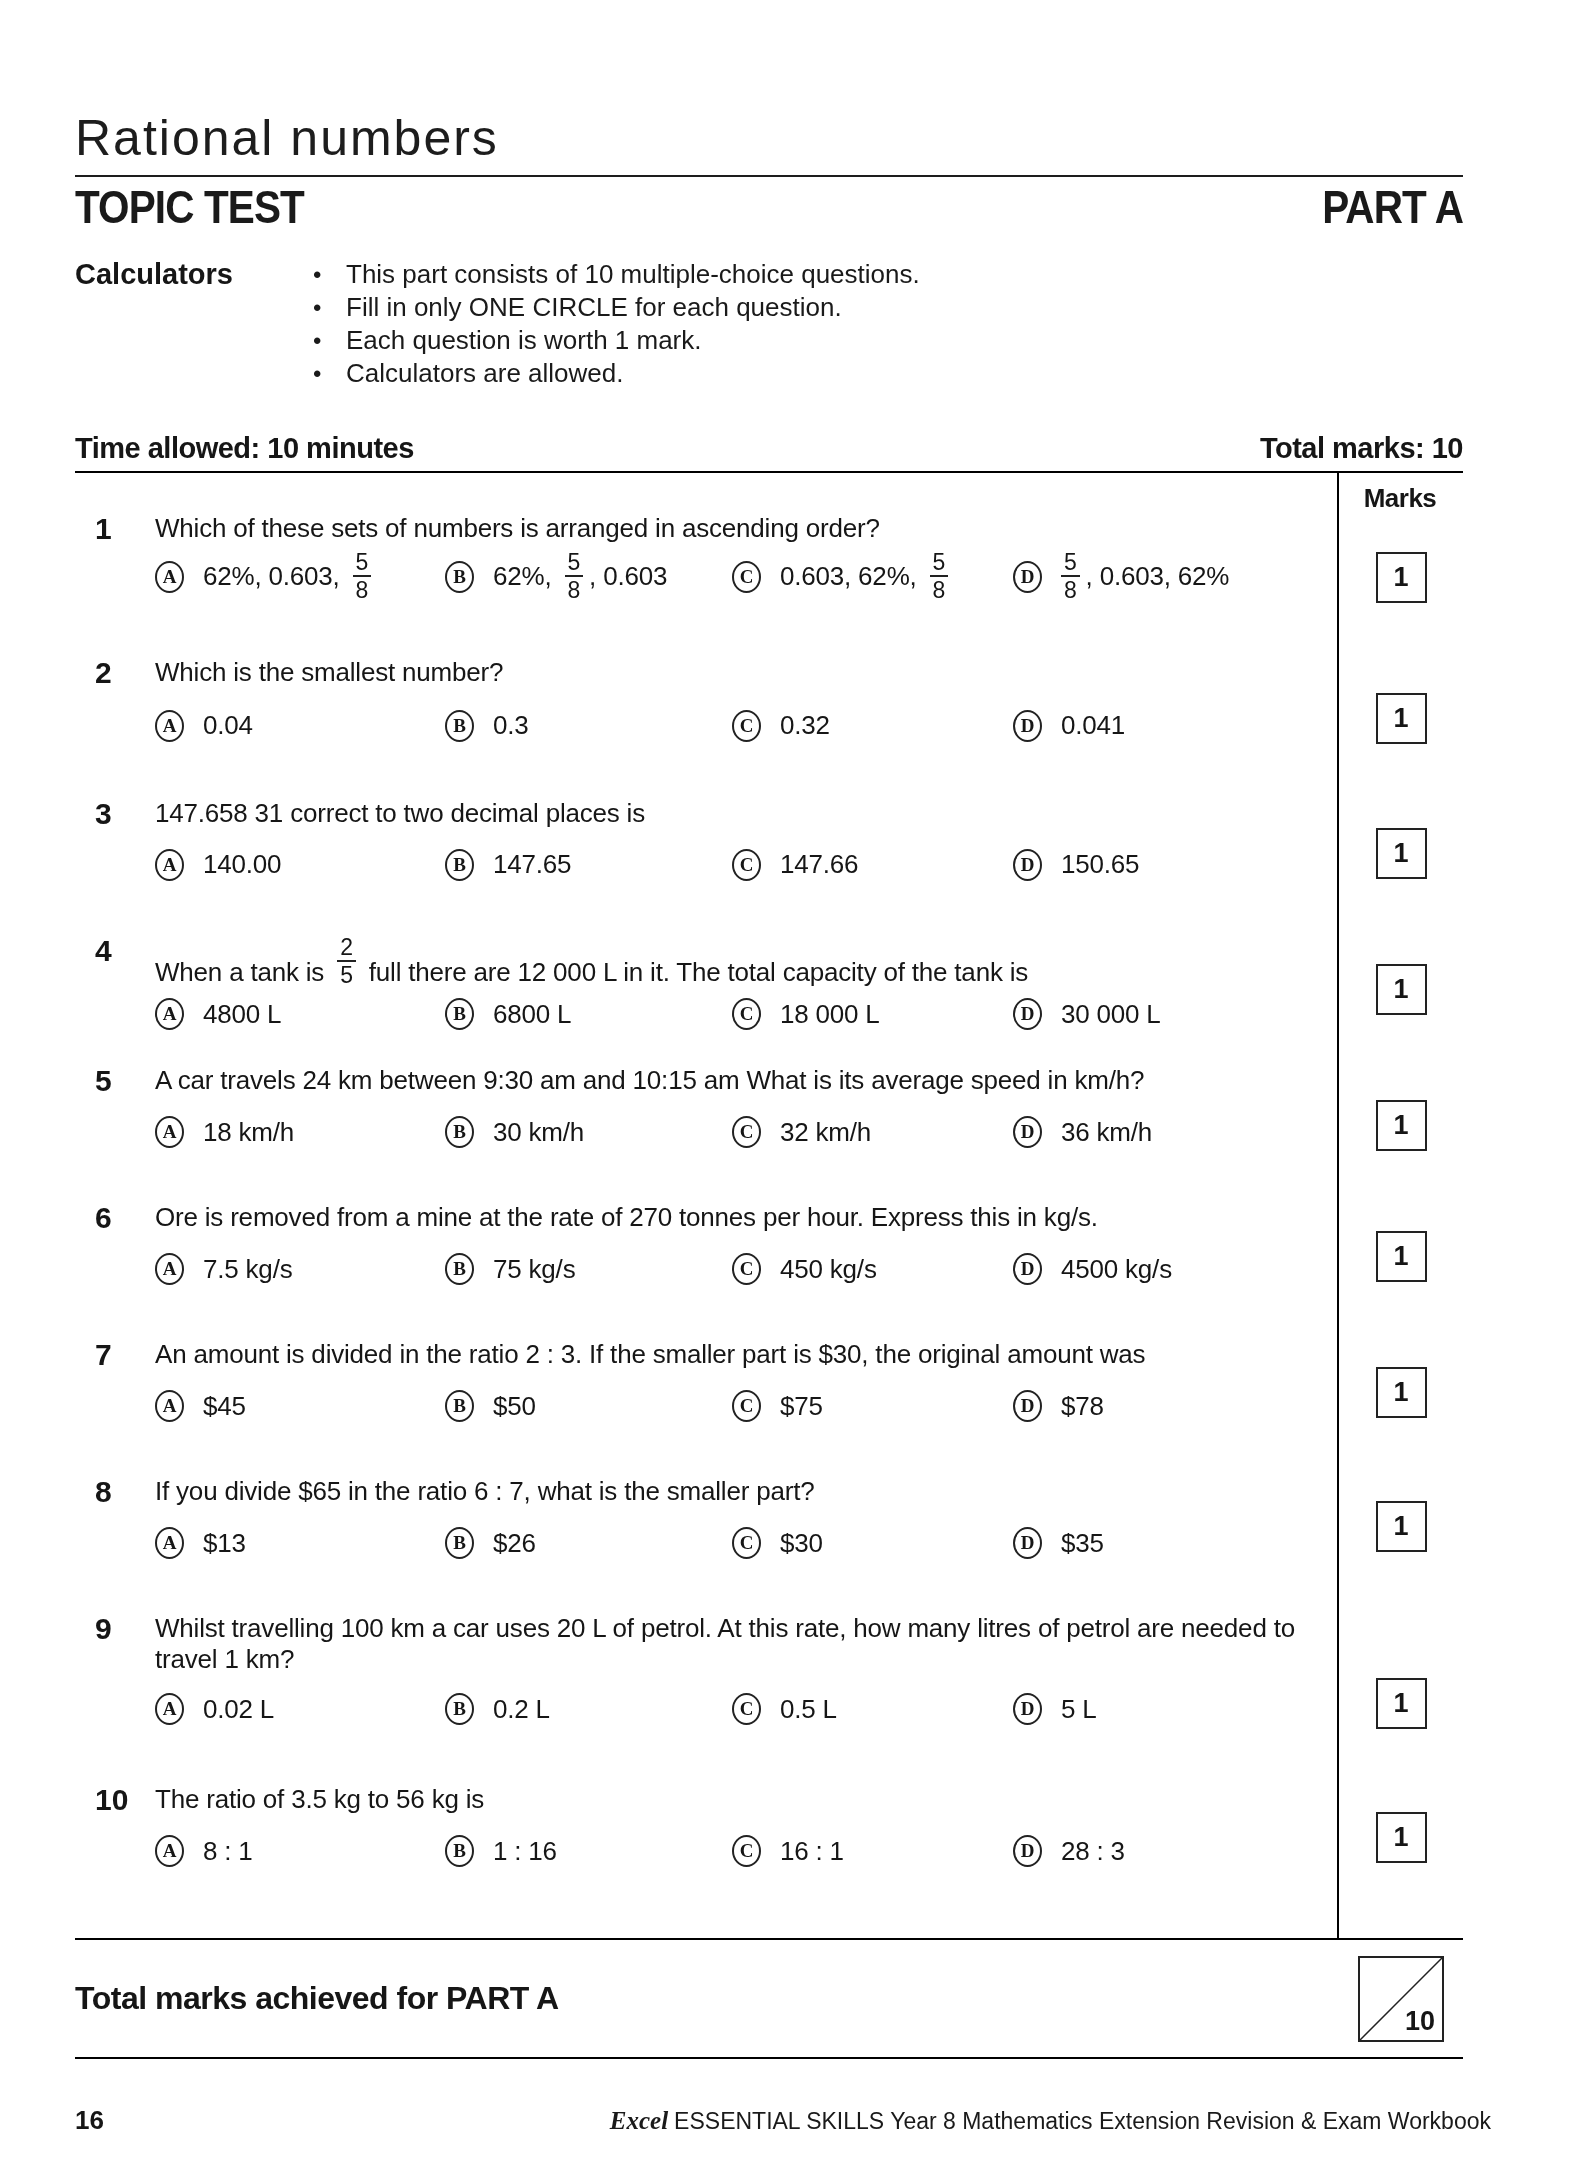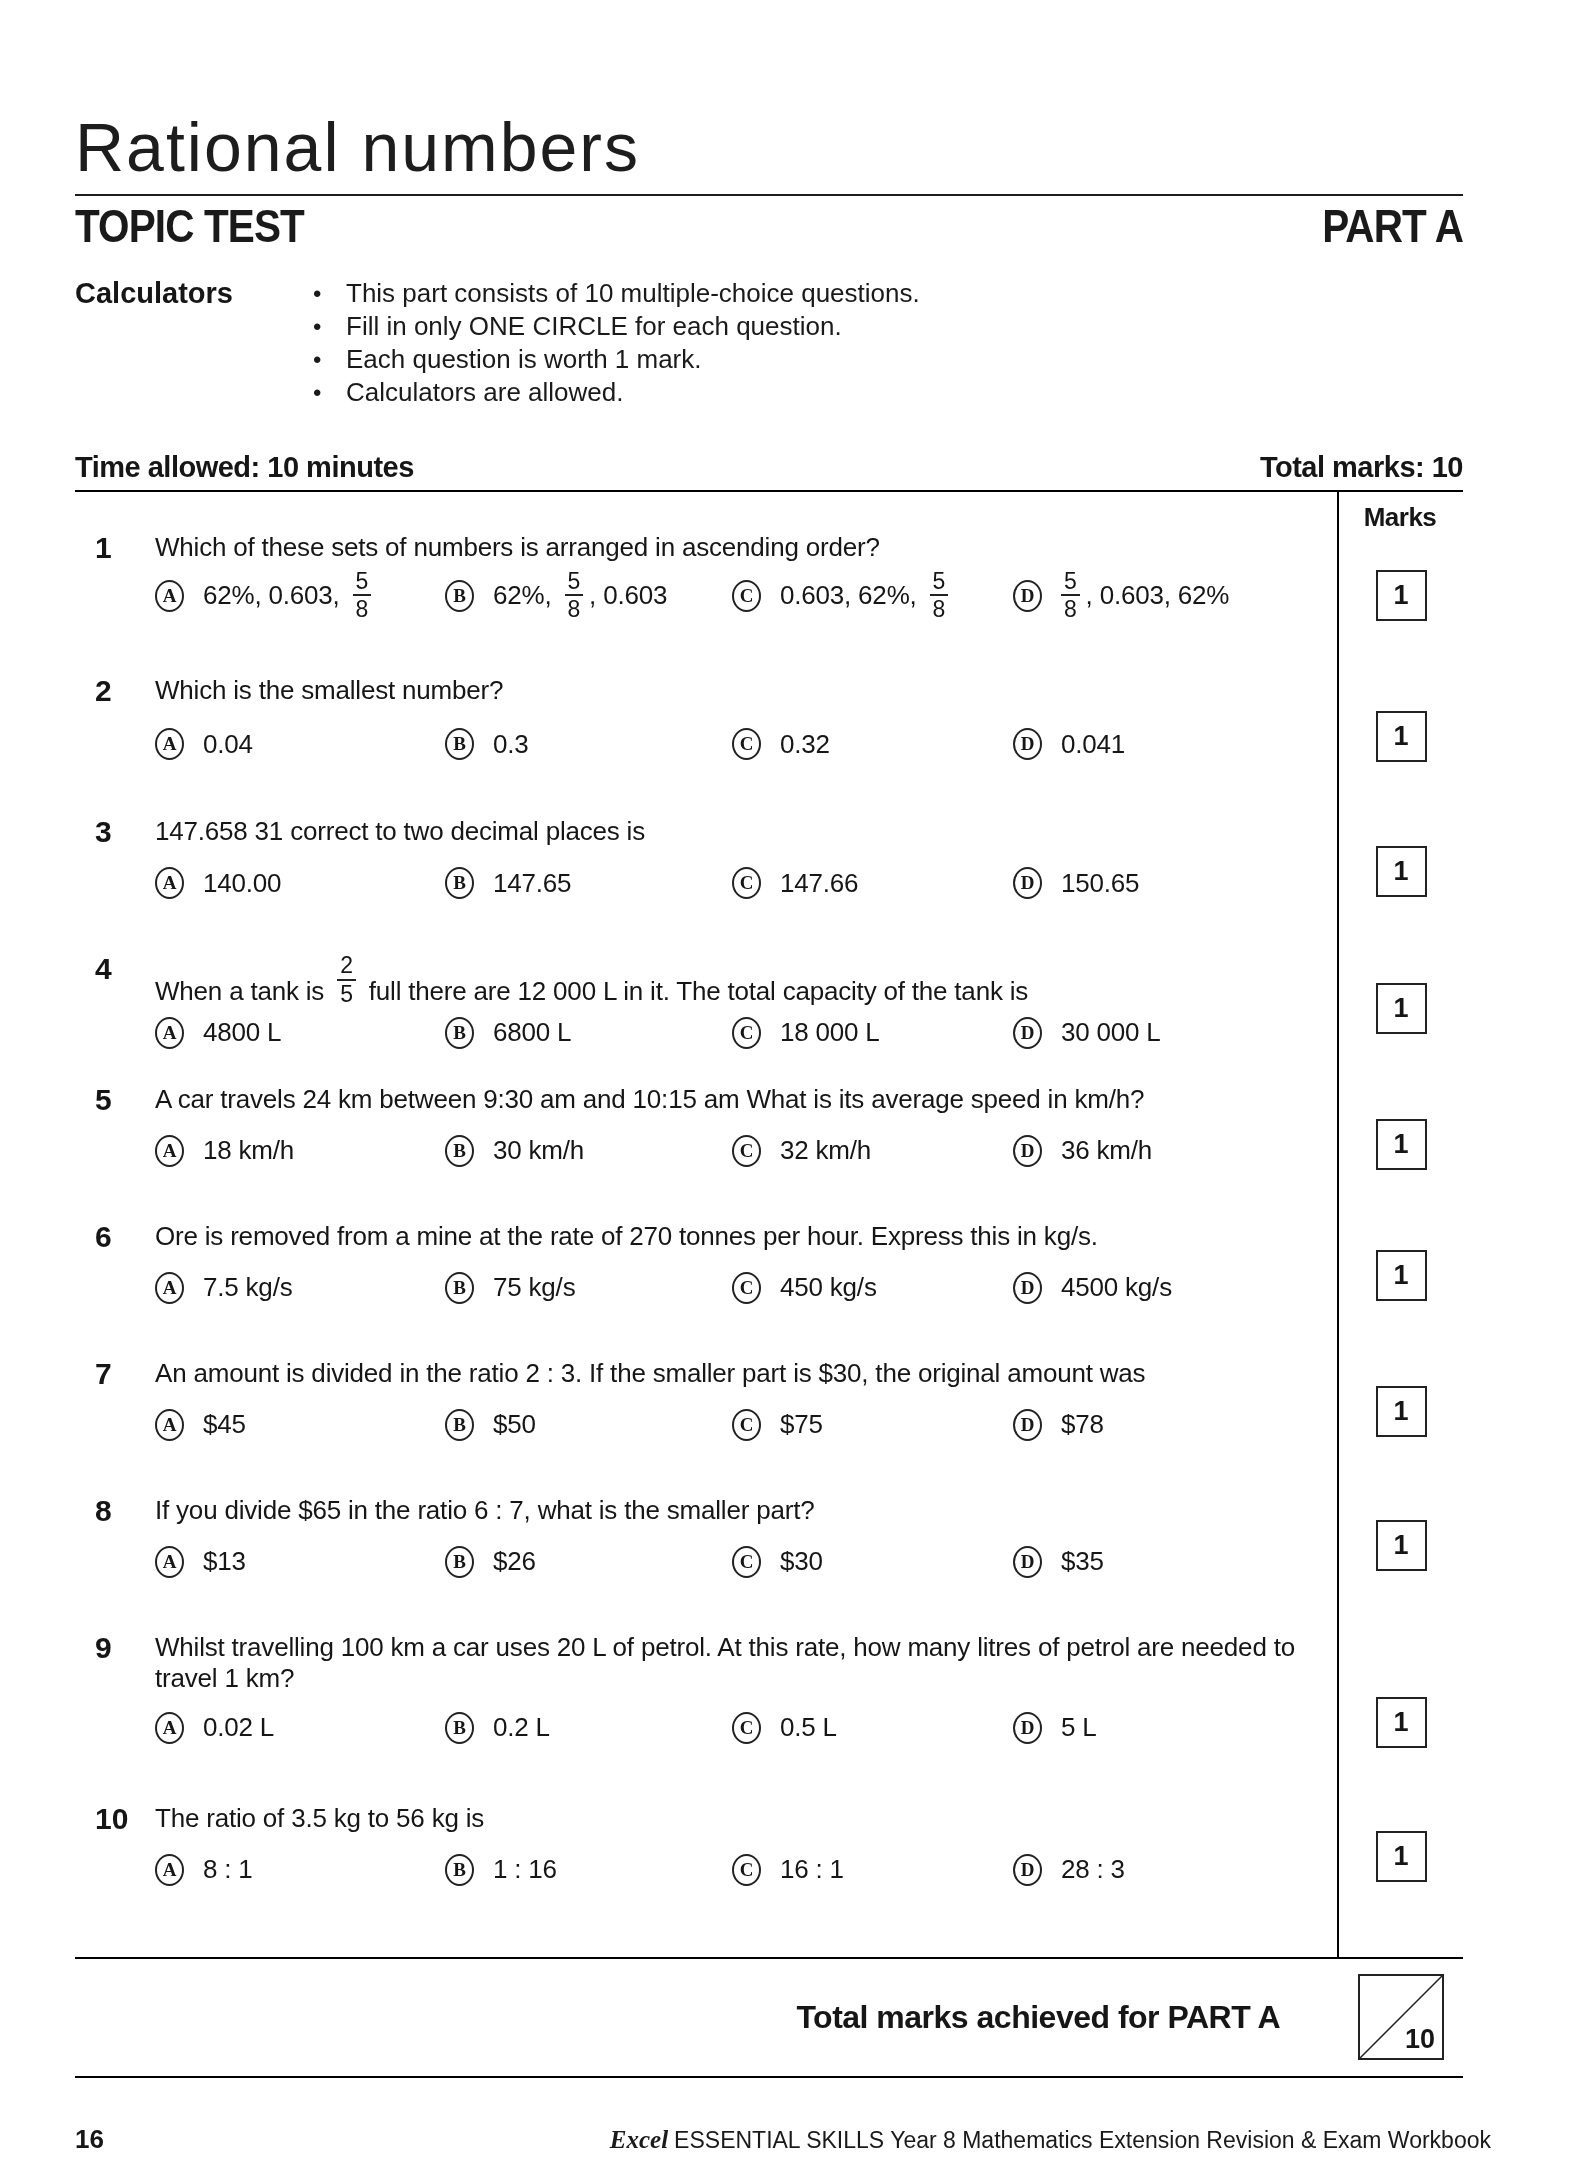--- a/index.html
+++ b/index.html
@@ -11,21 +11,21 @@
   }
   .page {
     width:1579px; height:2172px;
     padding:112px 116px 0 75px;
     position:relative;
     background:#ffffff;
   }
 
   
   .doc-title {
-    font-size:68px; font-weight:normal; letter-spacing:2px; color:#1d1d1d;
+    font-size:50px; font-weight:normal; letter-spacing:2px; color:#1d1d1d;
     line-height:1.04;
   }
   .title-rule { border:none; border-top:2px solid #1d1d1d; margin-top:11px; }
   .topic-row { display:flex; justify-content:space-between; margin-top:7px; }
   .heavy {
     font-size:46px; font-weight:bold; letter-spacing:-1px; color:#1a1a1a;
     display:inline-block; line-height:1.0;
   }
   .heavy.left  { transform:scaleX(0.88); transform-origin:left top; }
   .heavy.right { transform:scaleX(0.88); transform-origin:right top; }
@@ -80,21 +80,21 @@
     display:flex; flex-direction:column; justify-content:flex-end; align-items:center;
   }
   .mark-box {
     width:51px; height:51px; border:2px solid #222;
     display:flex; align-items:center; justify-content:center;
     font-size:27px; font-weight:bold;
   }
 
   
   .total-row {
-    height:117px; display:flex; justify-content:flex-end; align-items:center;
+    height:117px; display:flex; justify-content:space-between; align-items:center;
     gap:78px; padding-right:19px;
   }
   .total-label { font-size:32px; font-weight:bold; letter-spacing:-0.5px; }
   .total-box { width:86px; height:86px; border:2px solid #222; position:relative; flex-shrink:0; }
   .total-box svg { position:absolute; left:0; top:0; }
   .total-box .total-val {
     position:absolute; right:7px; bottom:3px; font-size:27px; font-weight:bold;
   }
   .bottom-rule { border:none; border-top:2px solid #000; }
 

